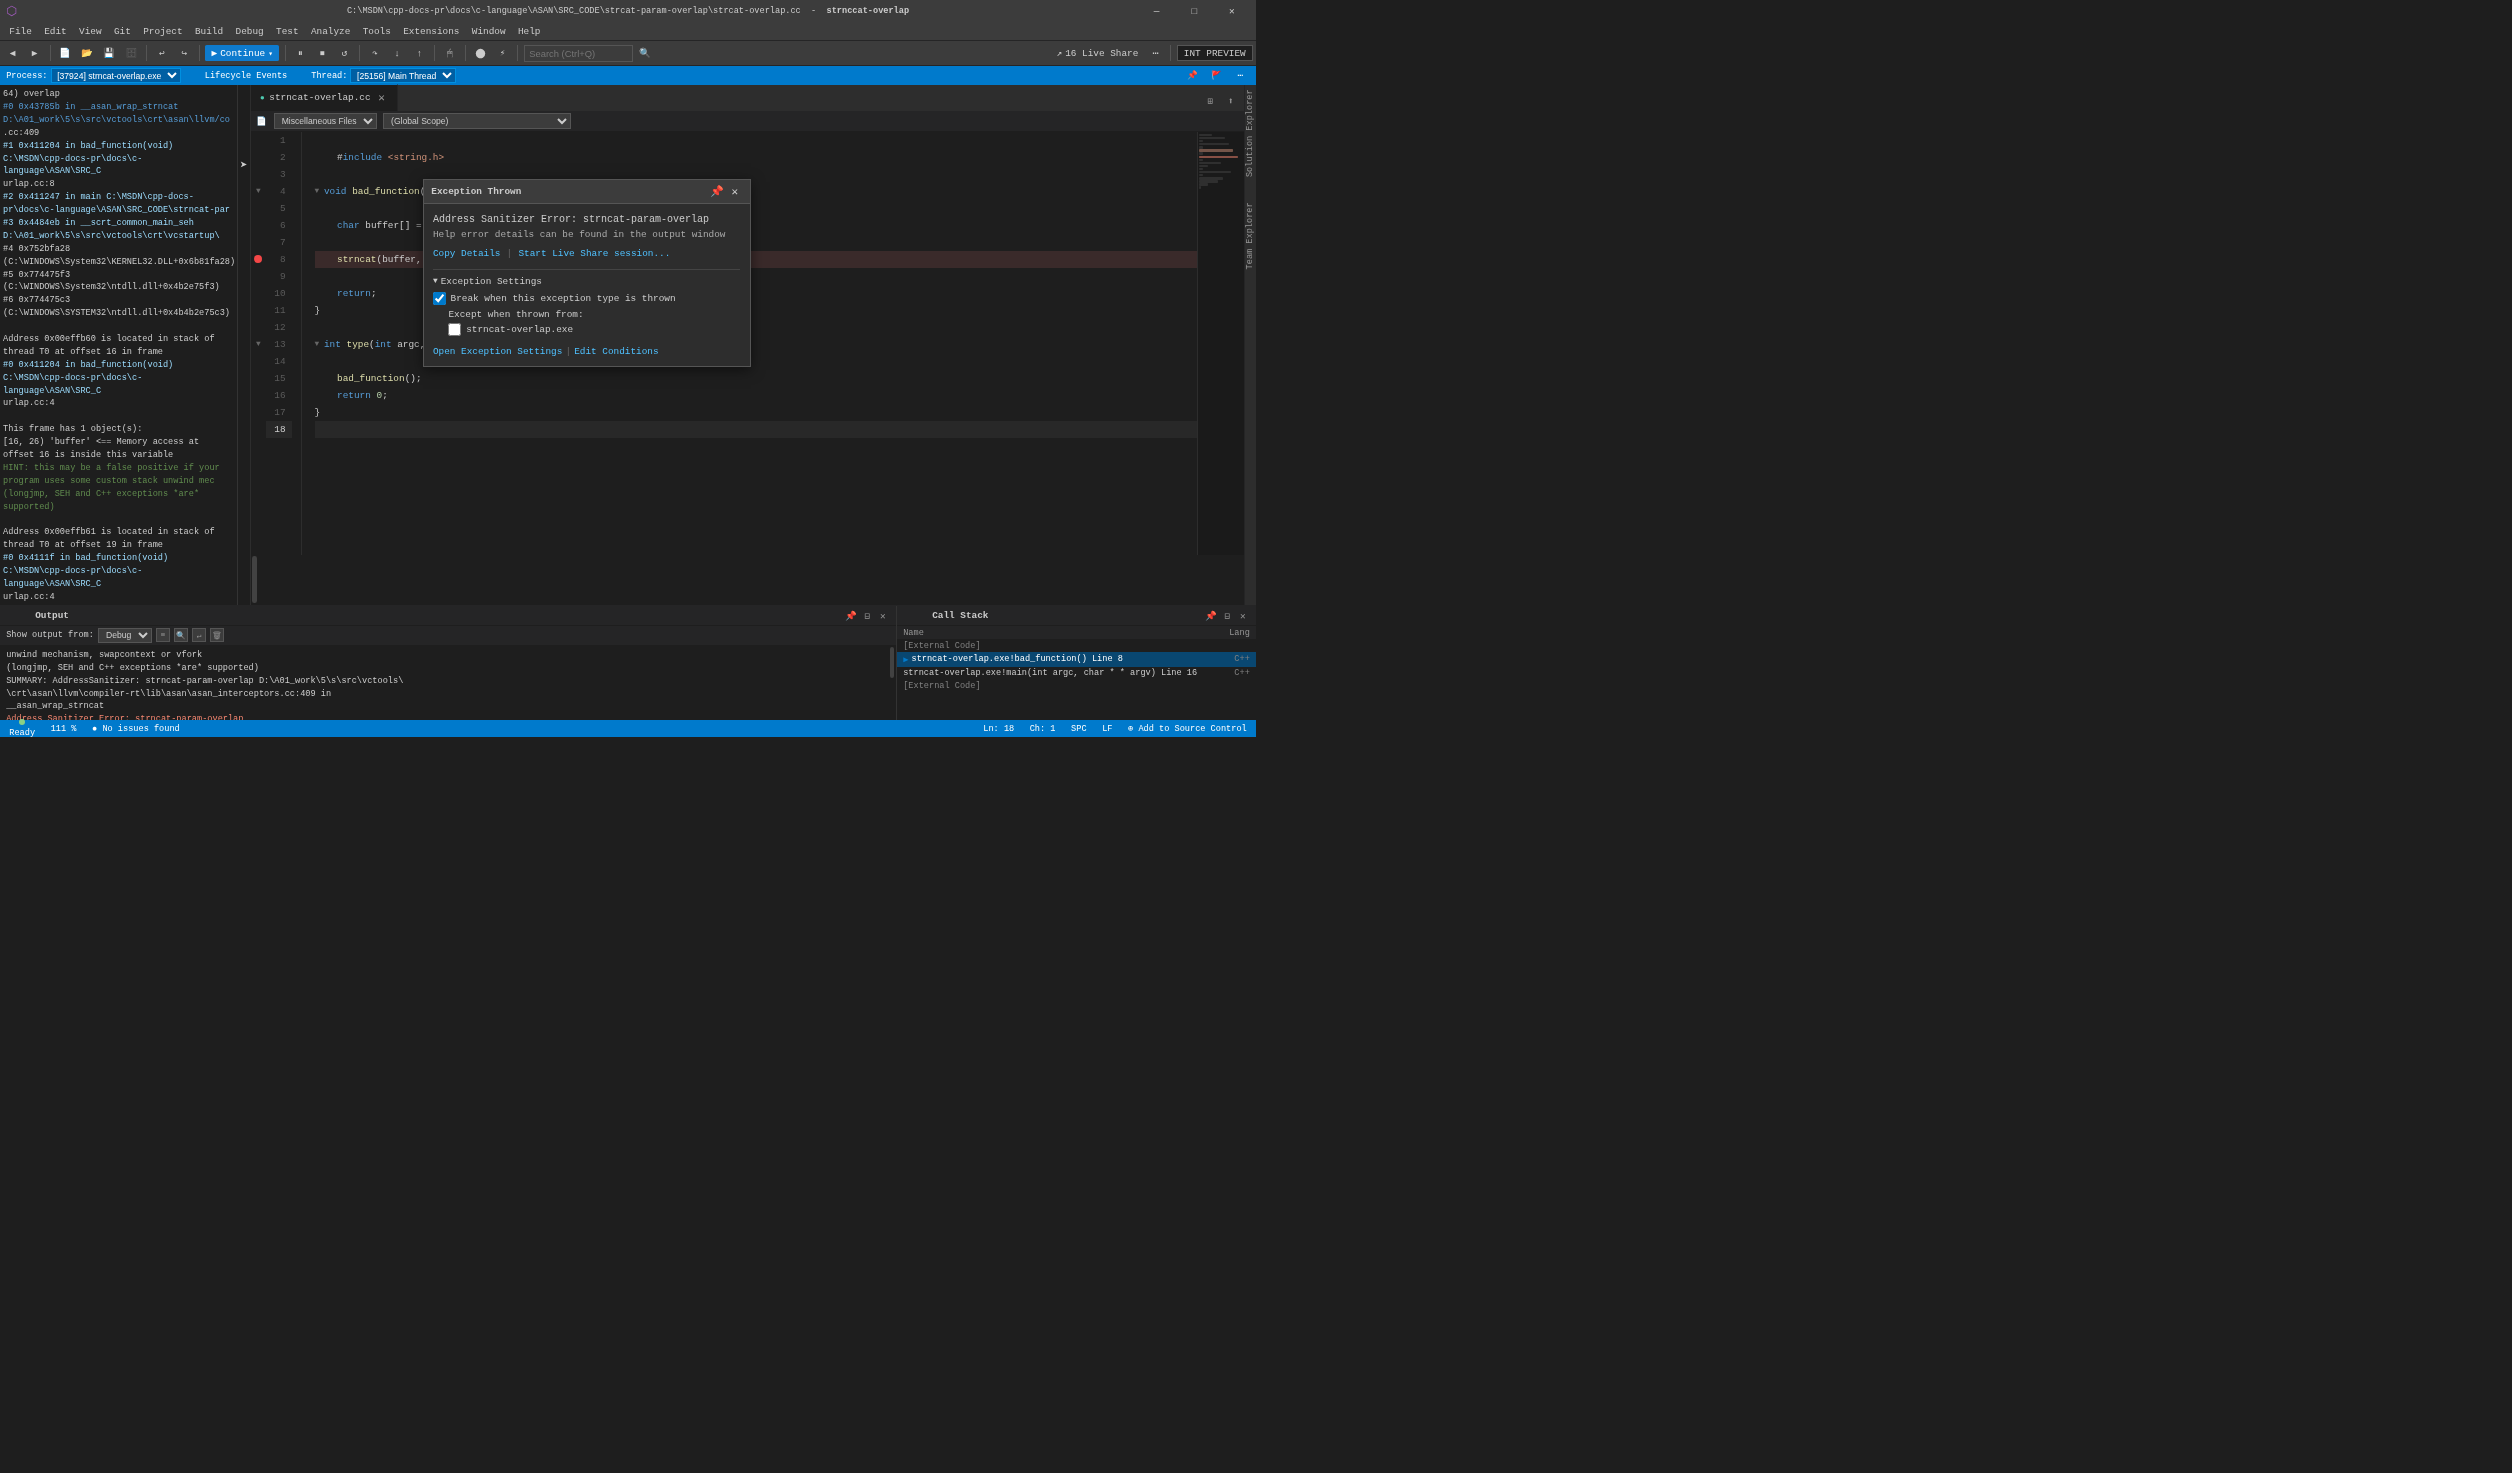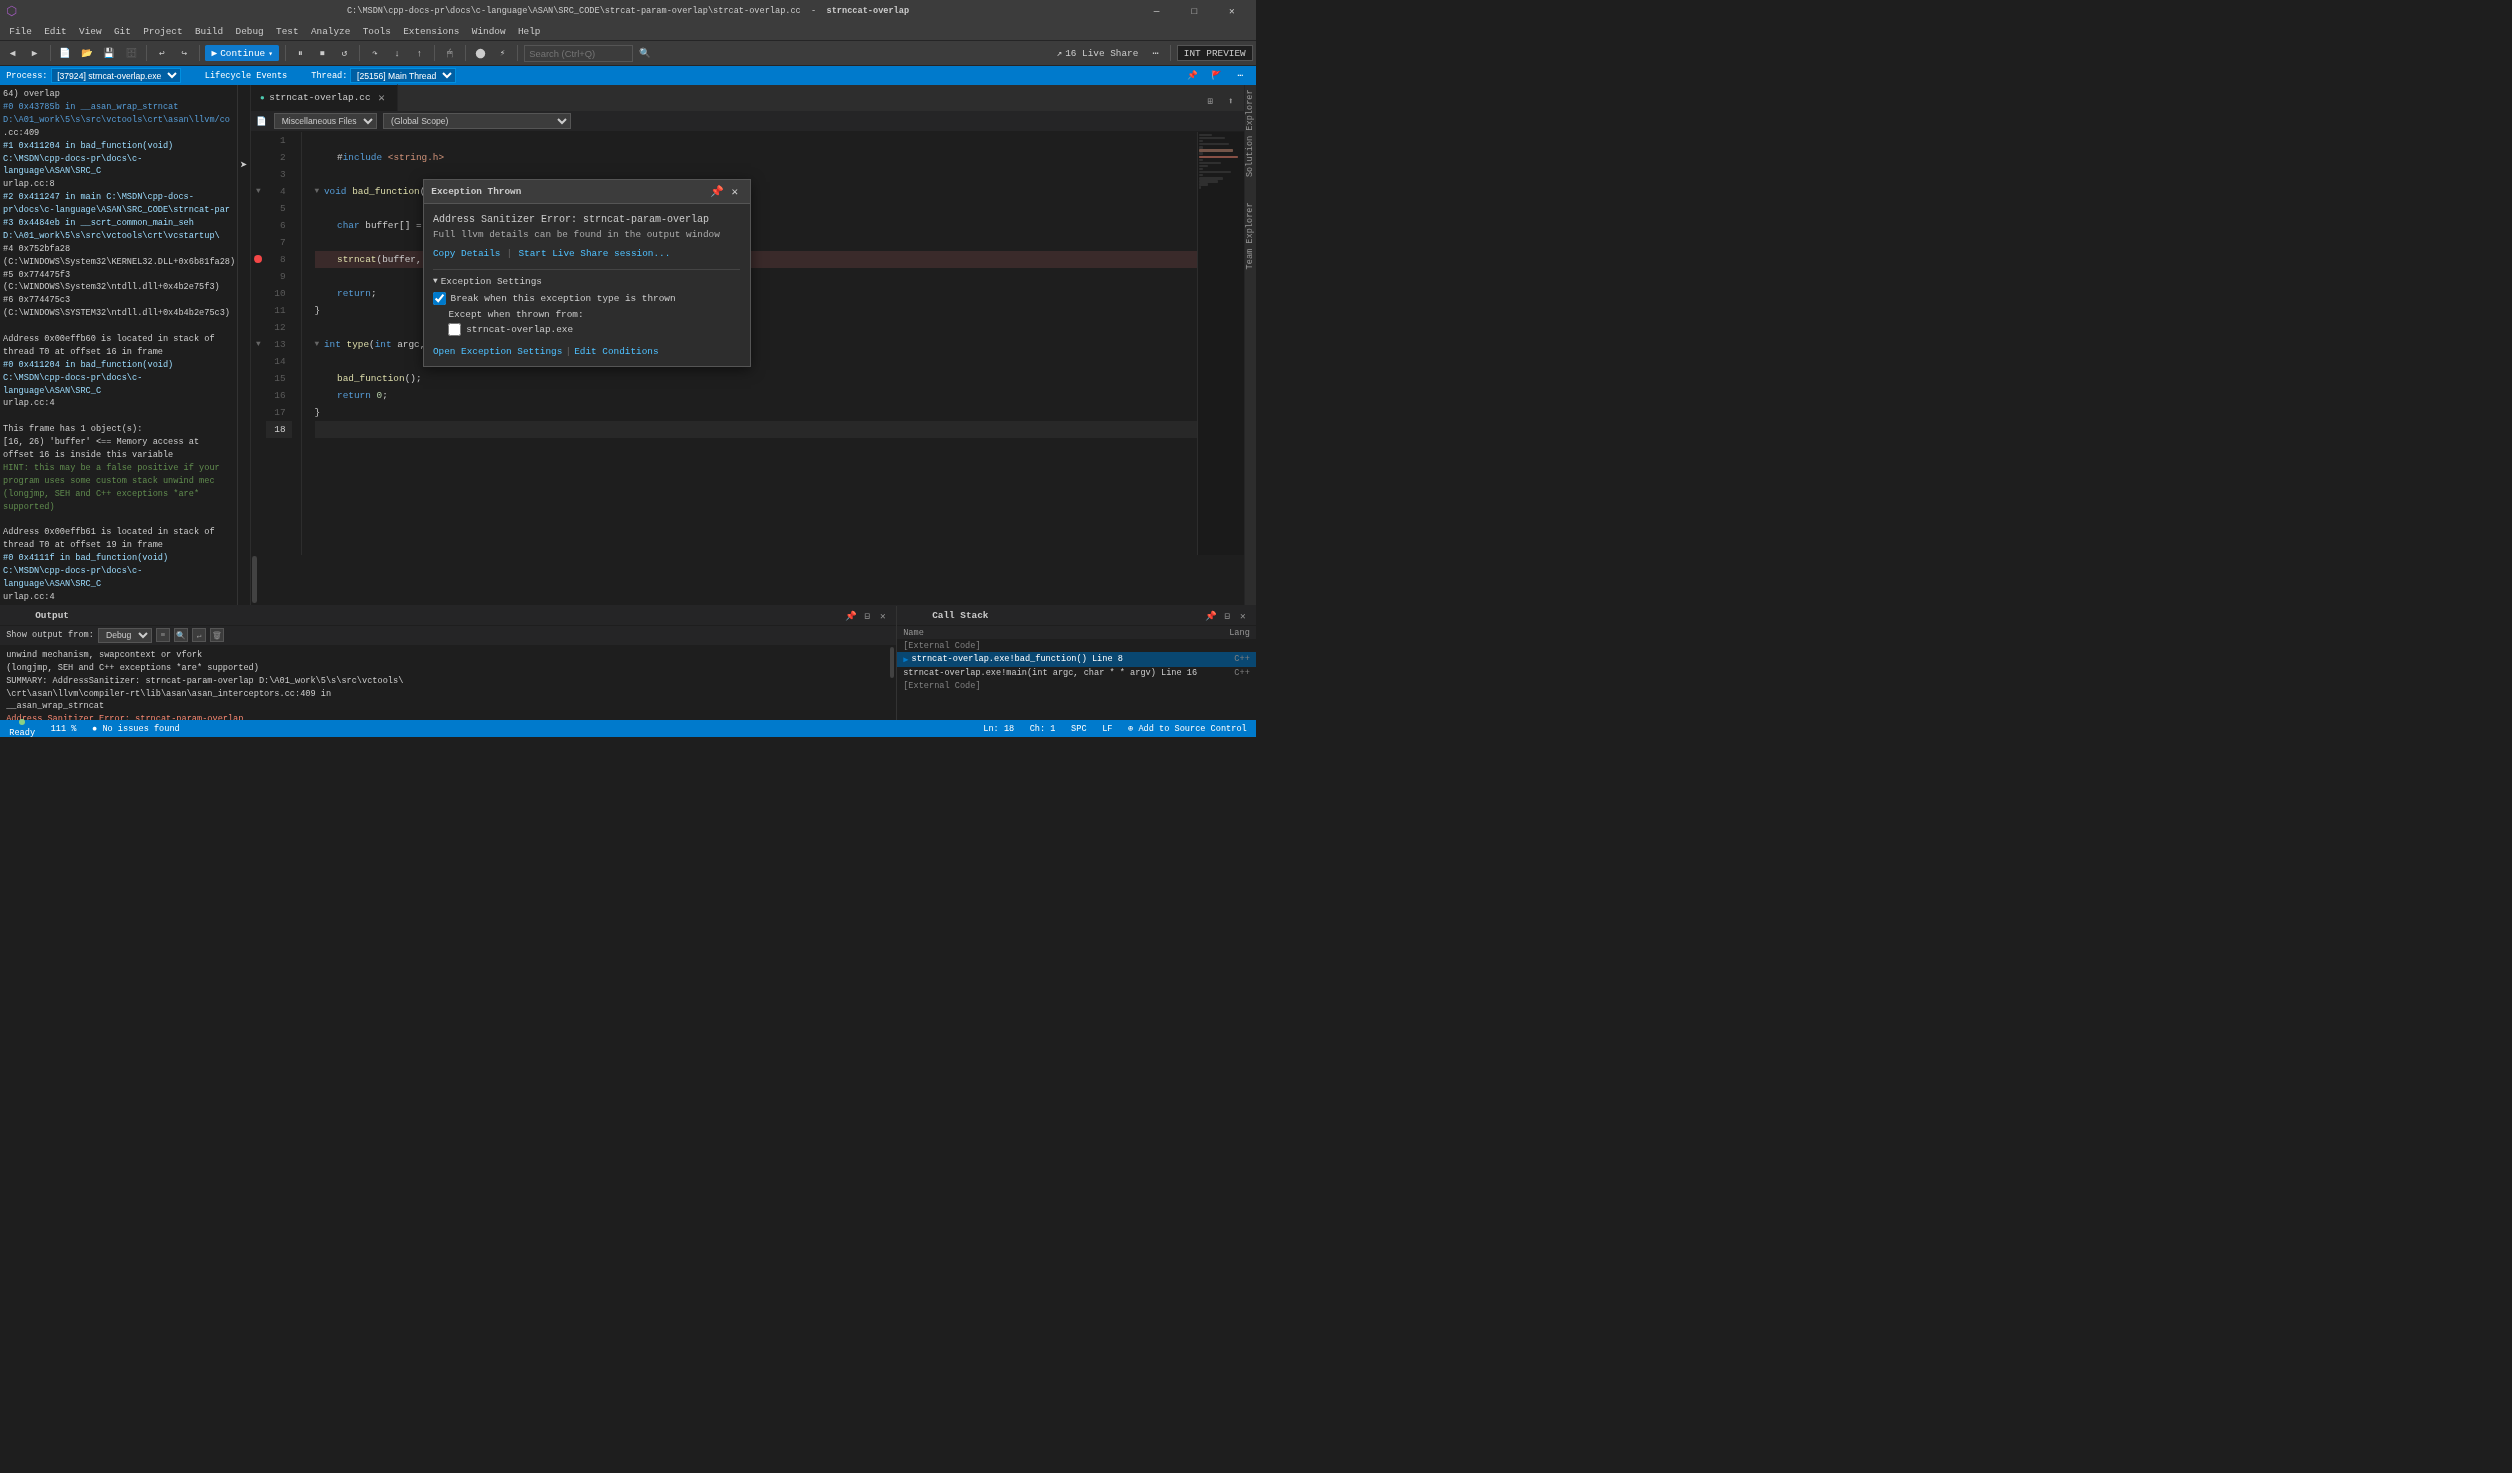--- a/index.html
+++ b/index.html
@@ -886,21 +886,21 @@
     <div class="exception-dialog">
       <div class="exception-dialog-header">
         <span class="exception-dialog-title">Exception Thrown</span>
         <div class="exception-dialog-controls">
           <div class="dialog-ctrl-btn" title="Pin">📌</div>
           <div class="dialog-ctrl-btn">✕</div>
         </div>
       </div>
       <div class="exception-dialog-body">
         <div class="exception-error-title">Address Sanitizer Error: strncat-param-overlap</div>
-        <div class="exception-detail">Full llvm details can be found in the output window</div>
+        <div class="exception-detail">Help error details can be found in the output window</div>
         <div class="exception-links">
           <a class="exception-link" href="#">Copy Details</a>
           <span style="color:#666;">|</span>
           <a class="exception-link" href="#">Start Live Share session...</a>
         </div>
         <div class="exception-settings-section">
           <div class="exception-section-title">
             <span class="triangle-icon">▼</span>
             <span>Exception Settings</span>
           </div>

